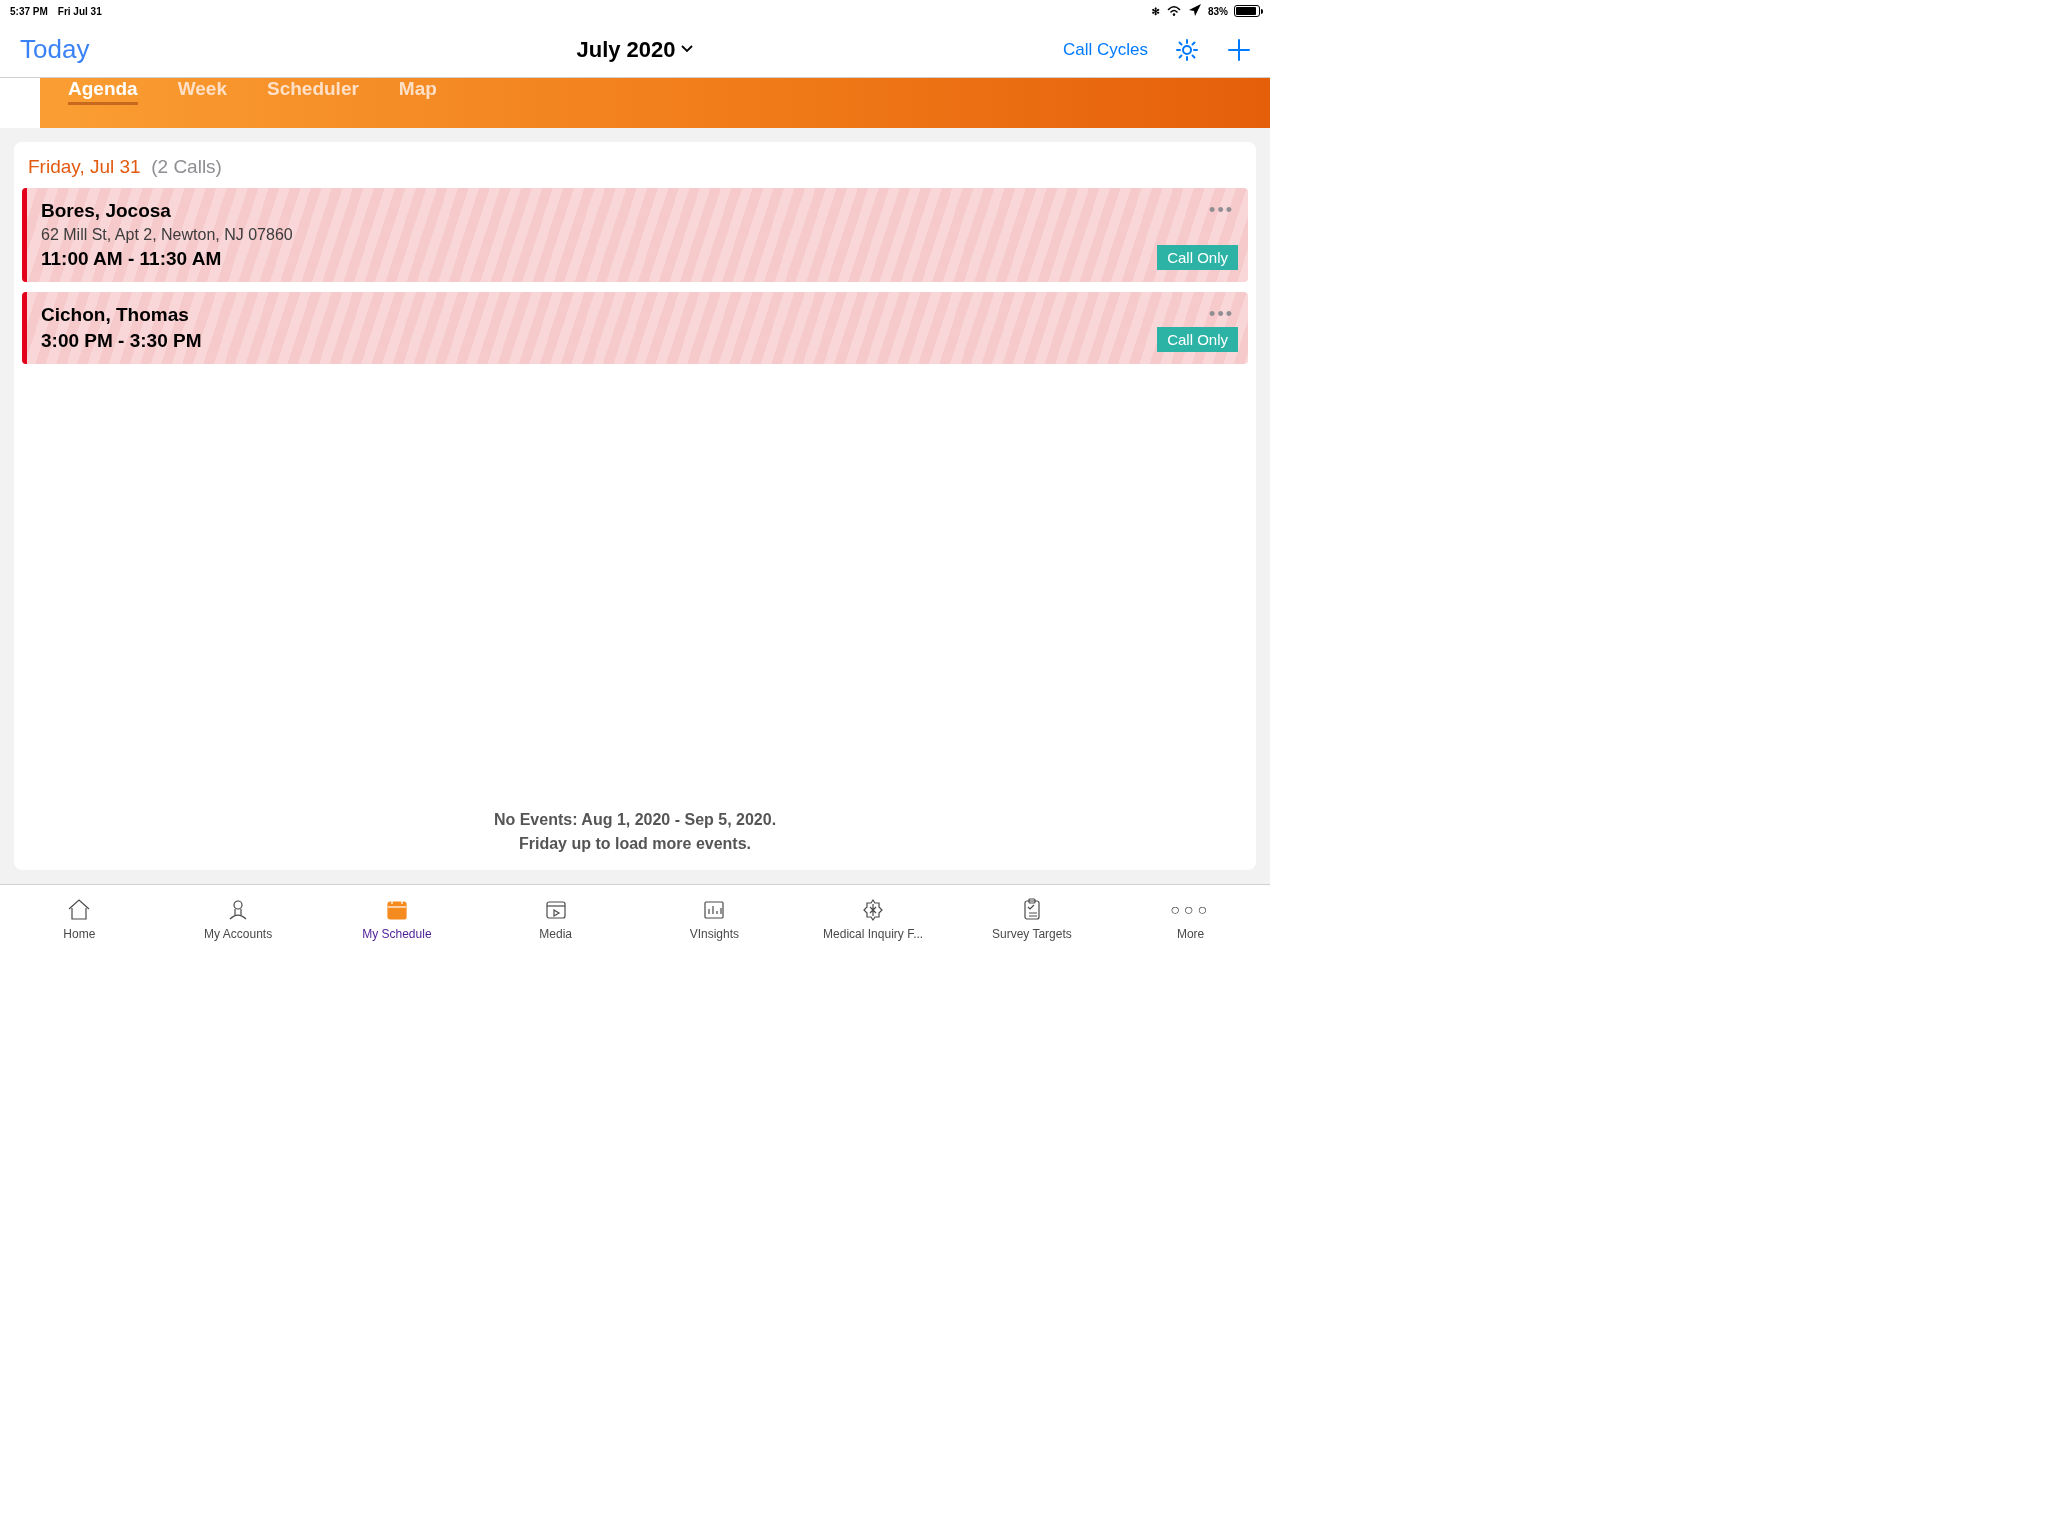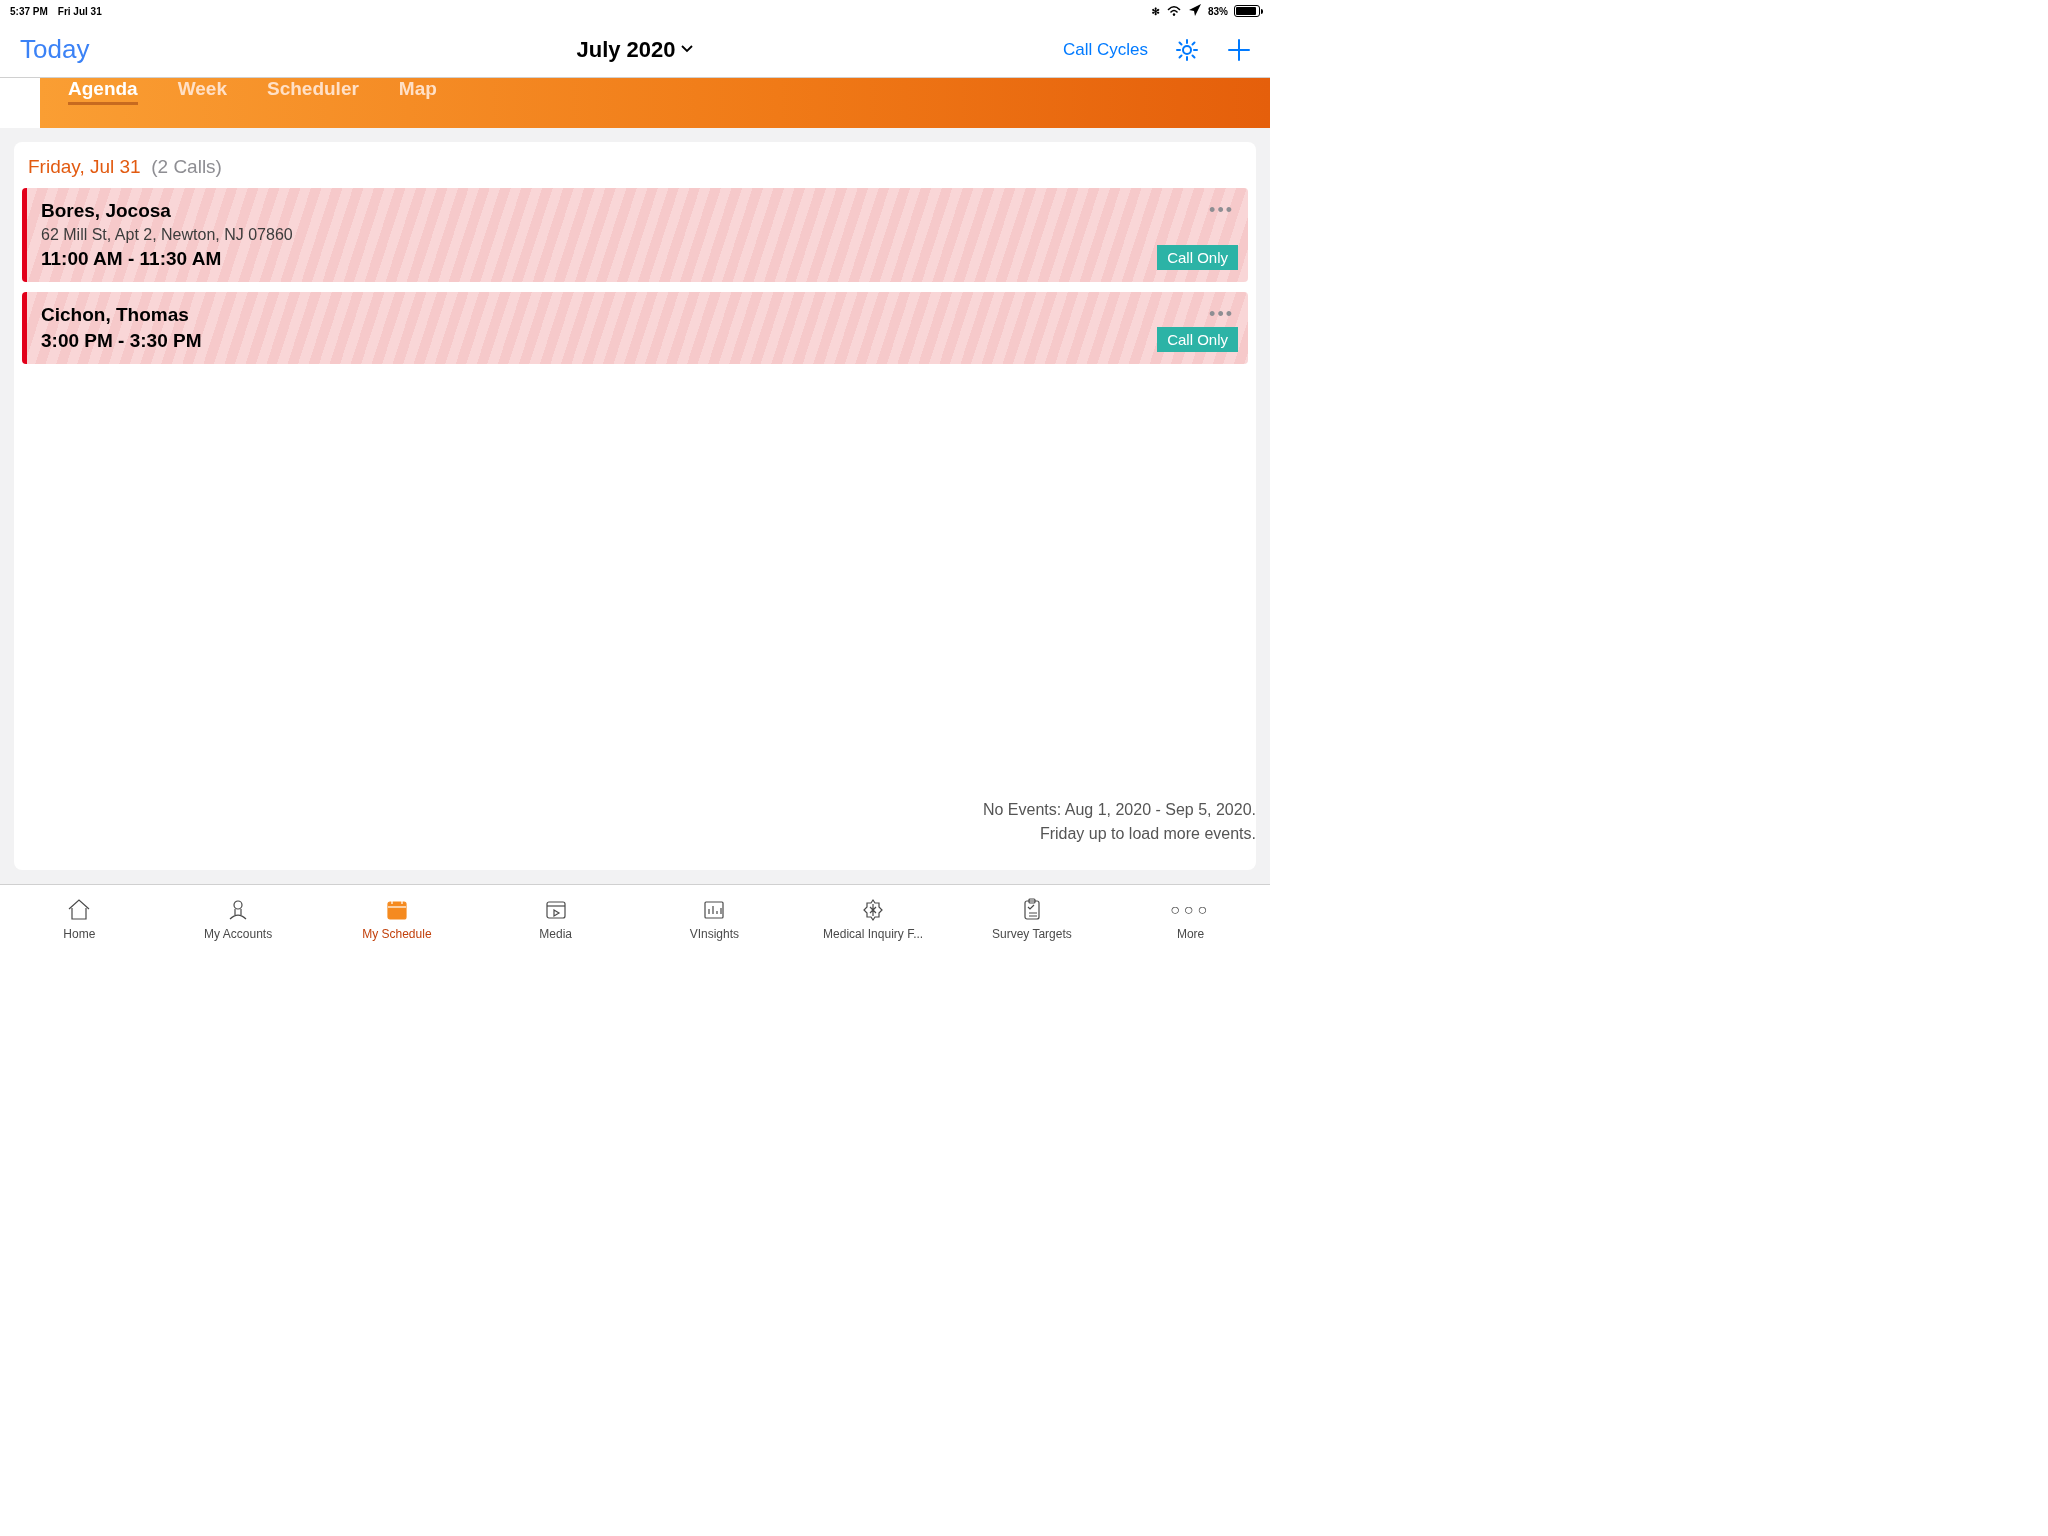--- a/index.html
+++ b/index.html
@@ -38,26 +38,26 @@
   .day-header .count { color:#8e8e93; }
 
   .call-card { position:relative; border-left:5px solid #e2001a; border-radius:4px; margin-bottom:10px; padding:12px 16px 12px 14px;
     background: repeating-linear-gradient(108deg,#f9d6d7 0 10px,#f6c9ca 10px 20px); }
   .call-name { font-size:19px; font-weight:700; margin-bottom:4px; }
   .call-addr { font-size:16px; color:#3c3c3c; margin-bottom:4px; }
   .call-time { font-size:19px; font-weight:700; }
   .more-dots { position:absolute; top:12px; right:14px; color:#8e8e93; font-size:18px; letter-spacing:2px; }
   .badge { position:absolute; bottom:12px; right:10px; background:#2cb3a6; color:#fff; font-size:15px; padding:4px 10px; border-radius:0; font-weight:500; }
 
-  .no-events { position:absolute; bottom:24px; left:0; right:0; text-align:right; color:#555; font-size:16px; line-height:1.5; }
+  .no-events { position:absolute; bottom:14px; left:0; right:0; text-align:center; color:#555; font-size:16px; line-height:1.5;font-weight:bold; }
 
   
   .tabbar { height:68px; border-top:1px solid #d0d0d0; display:flex; }
   .titem { flex:1; display:flex; flex-direction:column; align-items:center; justify-content:center; gap:4px; color:#4a4a4a; font-size:12px; cursor:pointer; }
-  .titem.active { color:#c2410c; }
+  .titem.active { color:#4c1d95; }
   .ticon { width:30px; height:26px; display:flex; align-items:center; justify-content:center; }
   .ticon svg { width:26px; height:26px; fill:none; stroke:currentColor; stroke-width:1.2; }
   .titem.active .ticon svg { fill:#f58a1f; stroke:#f58a1f; }
   .more-dots-tab { font-size:16px; letter-spacing:4px; color:#4a4a4a; }
 </style>
 </head>
 <body>
 
 <div class="status-bar">
   <div class="status-left">

